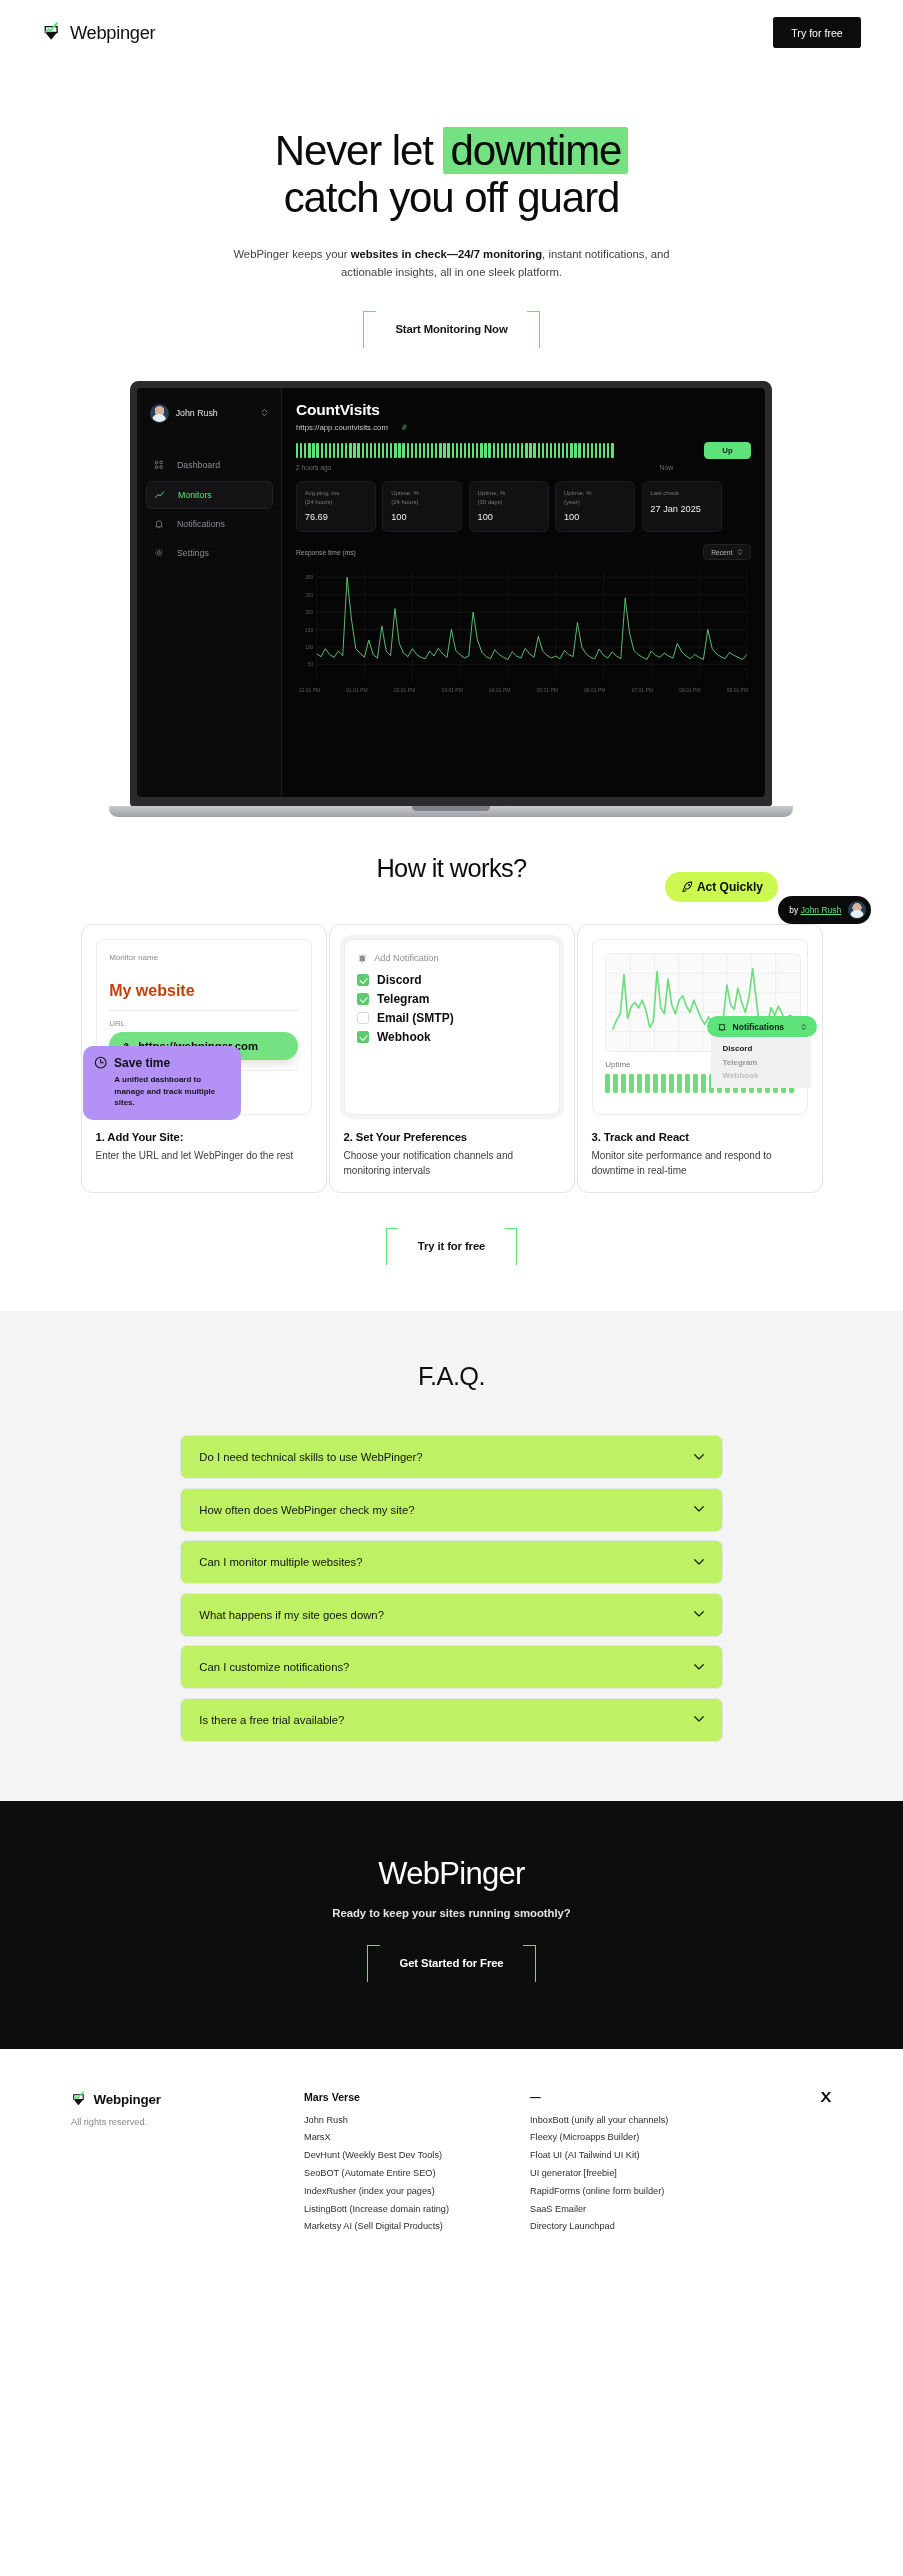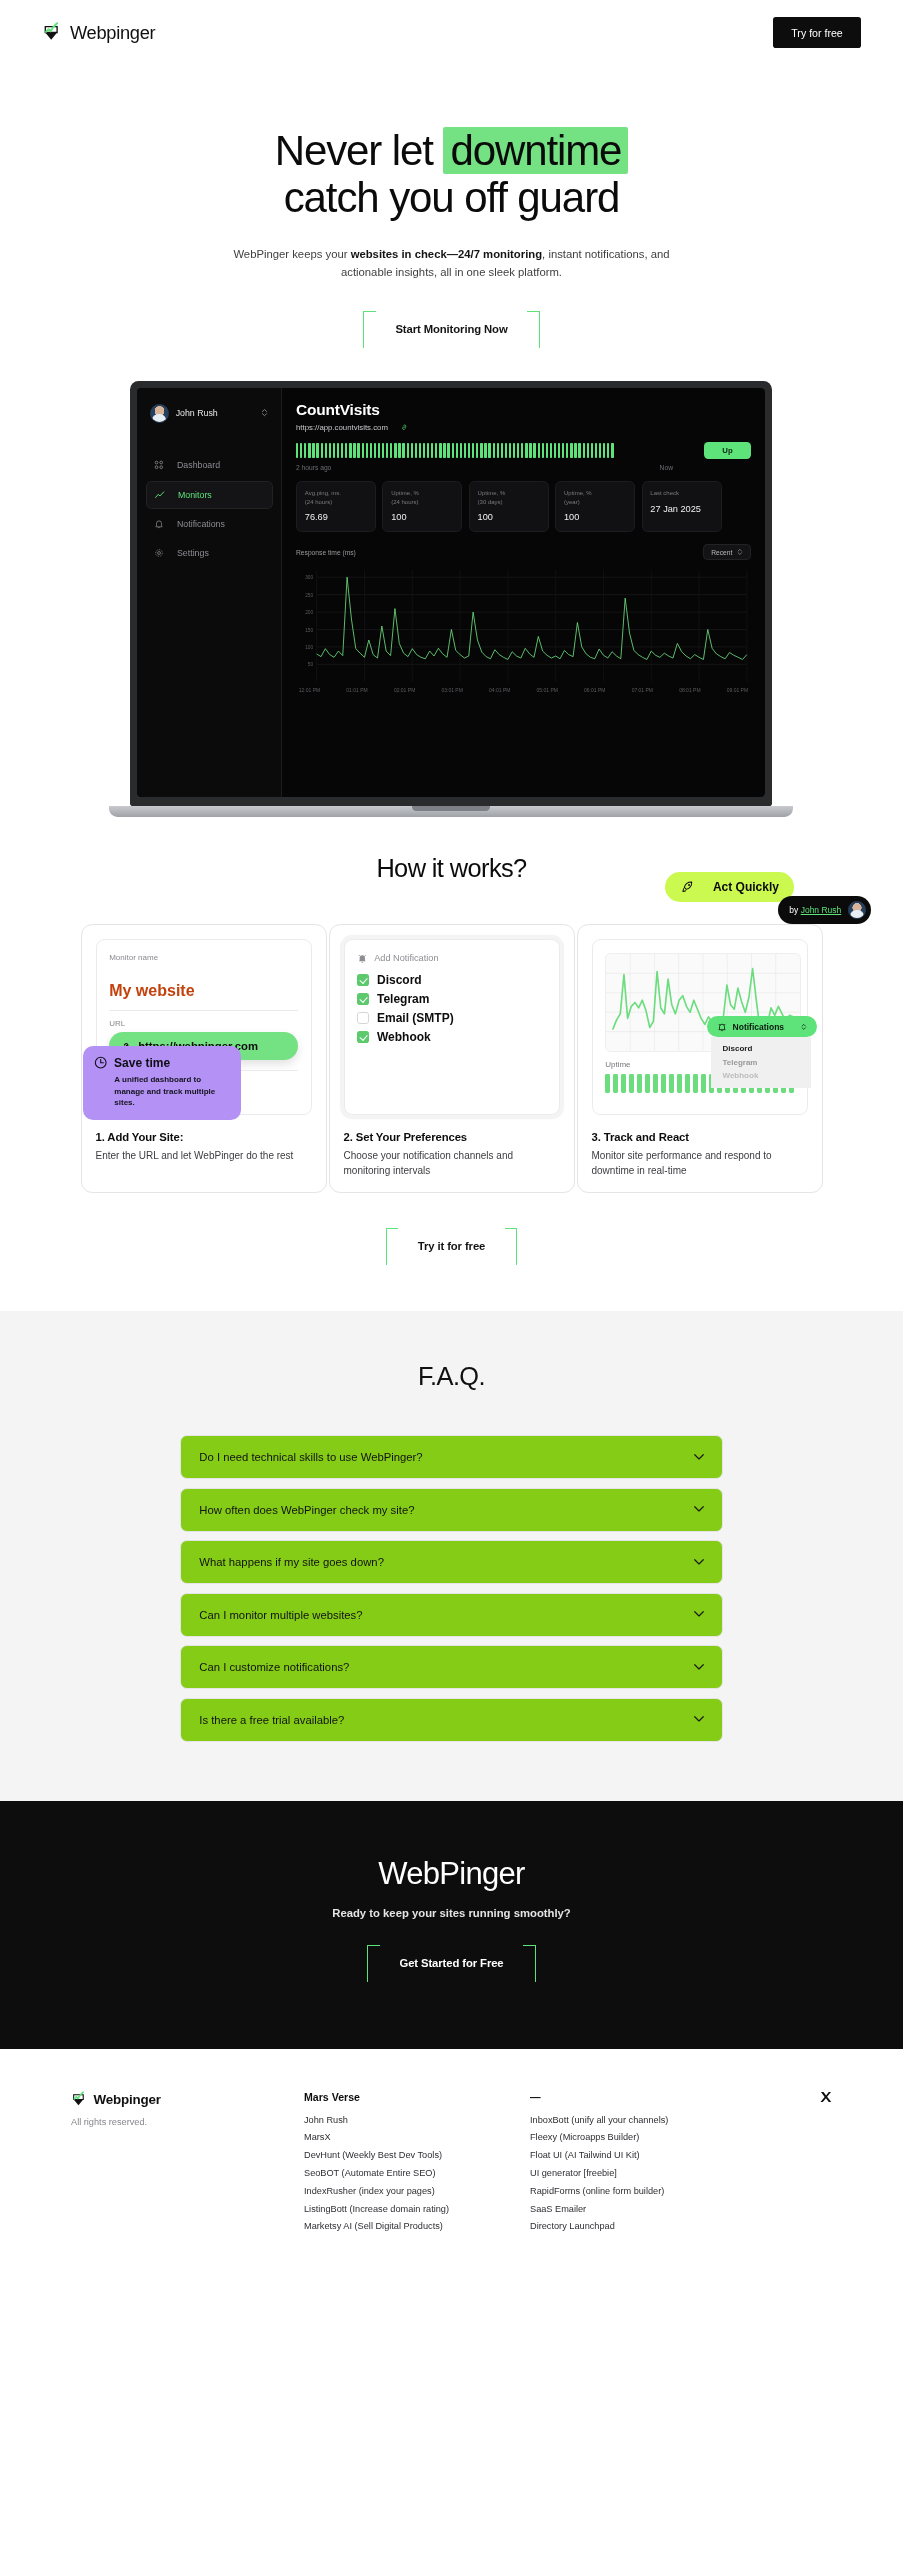--- a/index.html
+++ b/index.html
@@ -128,21 +128,21 @@
   .badge-save {
     position: absolute; left: 83px; top: 665px; width: 158px;
     background: #b391f5; border-radius: 10px; padding: 10px 11.3px 11.3px; z-index: 6;
   }
   .badge-save-t { display: flex; align-items: center; gap: 6.4px; font-size: 12px; font-weight: 700; color: #0e0e14; }
   .badge-save-b { font-size: 8px; line-height: 1.45; color: #14141c; margin-top: 4.2px; font-weight: 600; padding-left: 20px; }
 
   .badge-act {
     position: absolute; left: 665px; top: 491px; background: #cbf94f;
     border-radius: 15.5px; padding: 7.8px 15.5px; display: flex; align-items: center;
-    gap: 19px; font-size: 12px; font-weight: 700; color: #0b0b0b; z-index: 7;
+    gap: 3px; font-size: 12px; font-weight: 700; color: #0b0b0b; z-index: 7;
   }
   .badge-by {
     position: absolute; left: 778px; top: 515px; background: #0b0b0b;
     border-radius: 15.5px; padding: 5px 5px 5px 11.3px; display: flex; align-items: center;
     gap: 7px; z-index: 8;
   }
   .badge-by-txt { color: #fff; font-size: 8.5px; }
   .badge-by-txt u { color: #5ee37a; text-decoration: underline; }
   .badge-by .avatar { width: 17.6px; height: 17.6px; }
 
@@ -192,21 +192,21 @@
   .mini-chart { border: 0.7px solid #eeeef0; border-radius: 5.6px; background: #fafafa; height: 99px; }
   .up-lbl { font-size: 8px; color: #77777d; margin-top: 6.4px; }
   .up-bars { display: flex; gap: 3.2px; margin-top: 5px; }
   .up-bar { width: 5px; height: 19px; background: #6cdd7e; border-radius: 1.4px; }
 
   
   .faq { background: #f4f4f5; margin-top: 47px; padding: 51px 0 59px; }
   .faq h2 { text-align: center; font-size: 25.4px; font-weight: 400; letter-spacing: -0.6px; }
   .faq-list { width: 543px; margin: 44px auto 0; display: flex; flex-direction: column; gap: 8.5px; }
   .faq-item {
-    background: #84cc16; border: 0.7px solid #e5e5e7; border-radius: 7px;
+    background: #bef264; border: 0.7px solid #e5e5e7; border-radius: 7px;
     padding: 15px 18.3px; display: flex; justify-content: space-between; align-items: center;
     cursor: pointer;
   }
   .faq-q { font-size: 11.3px; color: #121212; }
 
   
   .cta { background: #0d0d0d; text-align: center; padding: 55px 0 68px; }
   .cta h2 { color: #fff; font-size: 31px; font-weight: 400; letter-spacing: -0.7px; }
   .cta p { color: #e4e4e6; font-size: 11.3px; margin-top: 15.5px; font-weight: bold; }
 
@@ -649,27 +649,27 @@
             <path d="M1 1l6 6 6-6" fill="none" stroke="#1a1a1a" stroke-width="1.7" stroke-linecap="round" stroke-linejoin="round"></path>
           </svg>
         </div>
         <div class="faq-item">
           <span class="faq-q">How often does WebPinger check my site?</span>
           <svg width="10" height="6.4" viewBox="0 0 14 9">
             <path d="M1 1l6 6 6-6" fill="none" stroke="#1a1a1a" stroke-width="1.7" stroke-linecap="round" stroke-linejoin="round"></path>
           </svg>
         </div>
         <div class="faq-item">
-          <span class="faq-q">What happens if my site goes down?</span>
+          <span class="faq-q">Can I monitor multiple websites?</span>
           <svg width="10" height="6.4" viewBox="0 0 14 9">
             <path d="M1 1l6 6 6-6" fill="none" stroke="#1a1a1a" stroke-width="1.7" stroke-linecap="round" stroke-linejoin="round"></path>
           </svg>
         </div>
         <div class="faq-item">
-          <span class="faq-q">Can I monitor multiple websites?</span>
+          <span class="faq-q">What happens if my site goes down?</span>
           <svg width="10" height="6.4" viewBox="0 0 14 9">
             <path d="M1 1l6 6 6-6" fill="none" stroke="#1a1a1a" stroke-width="1.7" stroke-linecap="round" stroke-linejoin="round"></path>
           </svg>
         </div>
         <div class="faq-item">
           <span class="faq-q">Can I customize notifications?</span>
           <svg width="10" height="6.4" viewBox="0 0 14 9">
             <path d="M1 1l6 6 6-6" fill="none" stroke="#1a1a1a" stroke-width="1.7" stroke-linecap="round" stroke-linejoin="round"></path>
           </svg>
         </div>

